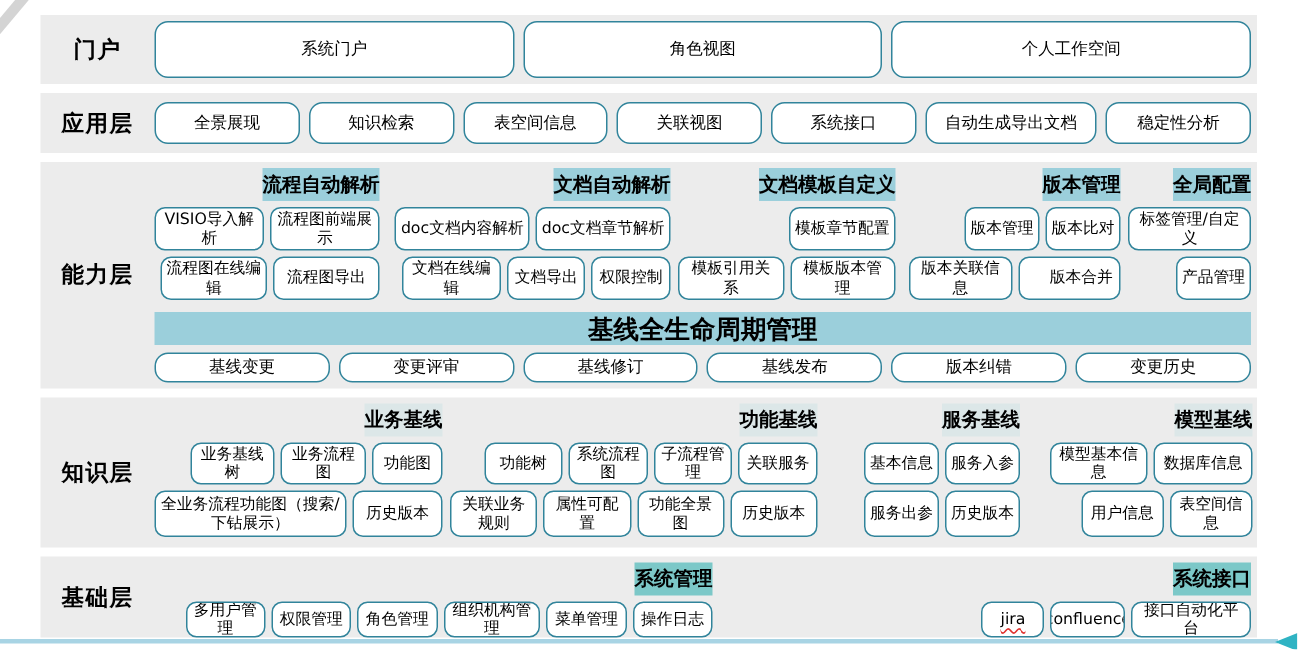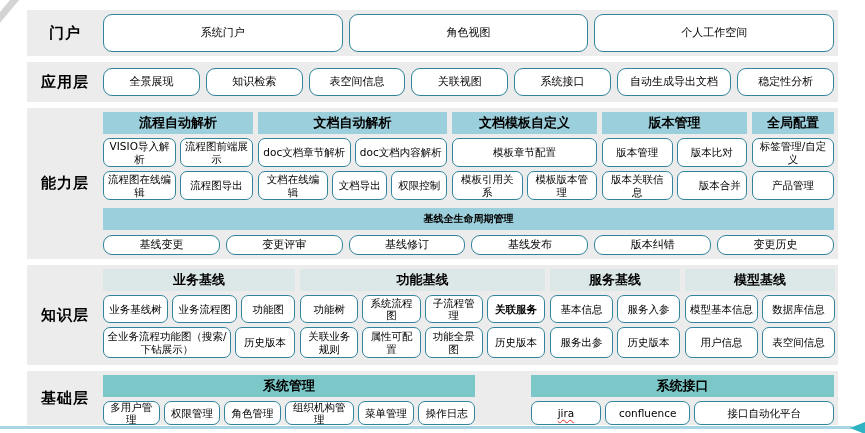--- a/index.html
+++ b/index.html
@@ -35,36 +35,36 @@
     flex:1;display:flex;align-items:center;justify-content:center;text-align:center;
     background:#fff;border:1.5px solid var(--btn-border);border-radius:7px;
     font-size:10.5px;line-height:1.15;padding:1px 3px;box-sizing:border-box;
     white-space:normal;overflow:hidden;
   }
   .main-row .btn{border-radius:9px;font-size:11px;}
 
   
   .groups{display:flex;gap:5px;}
   .groups-foundation{justify-content:space-between;gap:0;}
-  .group{display:flex;flex-direction:column;gap:4px;box-sizing:border-box;}
+  .group{display:flex;flex-direction:column;gap:4px;box-sizing:border-box;align-items:flex-end;}
   .group-header{
     height:22px;flex:0 0 22px;display:flex;align-items:center;justify-content:center;
     font-weight:bold;font-size:13px;
   }
   .hdr-capability{background:var(--hdr-capability);}
   .hdr-knowledge{background:var(--hdr-knowledge);}
   .hdr-foundation{background:var(--hdr-foundation);}
 
   .band-capability .group .row{height:29px;}
   .band-knowledge  .group .row{height:28px;}
   .band-knowledge  .group .row:last-child{height:31px;}
   .band-foundation .group .row{height:24px;}
 
   
-  .banner-header{margin-top:8px;height:22px;flex:0 0 22px;display:flex;align-items:center;justify-content:center;font-weight:bold;font-size:10px;}
+  .banner-header{margin-top:8px;height:22px;flex:0 0 22px;display:flex;align-items:center;justify-content:center;font-weight:bold;font-size:17px;}
   .banner-row{margin-top:5px;height:26px;gap:6px;}
   .banner-row .btn{border-radius:9px;font-size:11px;}
 
   .squiggle{
     text-decoration-line:underline;text-decoration-style:wavy;
     text-decoration-color:var(--squiggle);text-decoration-thickness:1px;
     text-underline-offset:2px;
   }
 
   
@@ -151,24 +151,24 @@
                 </div>
                 <div class="btn">
                   <div style="display: inline;">流程图导出</div>
                 </div>
               </div>
             </div>
             <div class="group" style="flex: 0 0 189px;">
               <div class="group-header hdr-capability">文档自动解析</div>
               <div class="row">
                 <div class="btn">
+                  <div style="display: inline;">doc文档内容解析</div>
+                </div>
+                <div class="btn">
                   <div style="display: inline;">doc文档章节解析</div>
-                </div>
-                <div class="btn">
-                  <div style="display: inline;">doc文档内容解析</div>
                 </div>
               </div>
               <div class="row">
                 <div class="btn" style="flex-grow: 1.3;">
                   <div style="display: inline;">文档在线编辑</div>
                 </div>
                 <div class="btn">
                   <div style="display: inline;">文档导出</div>
                 </div>
                 <div class="btn">
@@ -280,21 +280,21 @@
                 <div class="btn">
                   <div style="display: inline;">功能树</div>
                 </div>
                 <div class="btn">
                   <div style="display: inline;">系统流程图</div>
                 </div>
                 <div class="btn">
                   <div style="display: inline;">子流程管理</div>
                 </div>
                 <div class="btn">
-                  <div style="display: inline; font-weight: bold;">关联服务</div>
+                  <div style="display: inline;">关联服务</div>
                 </div>
               </div>
               <div class="row">
                 <div class="btn">
                   <div style="display: inline;">关联业务规则</div>
                 </div>
                 <div class="btn">
                   <div style="display: inline;">属性可配置</div>
                 </div>
                 <div class="btn">

